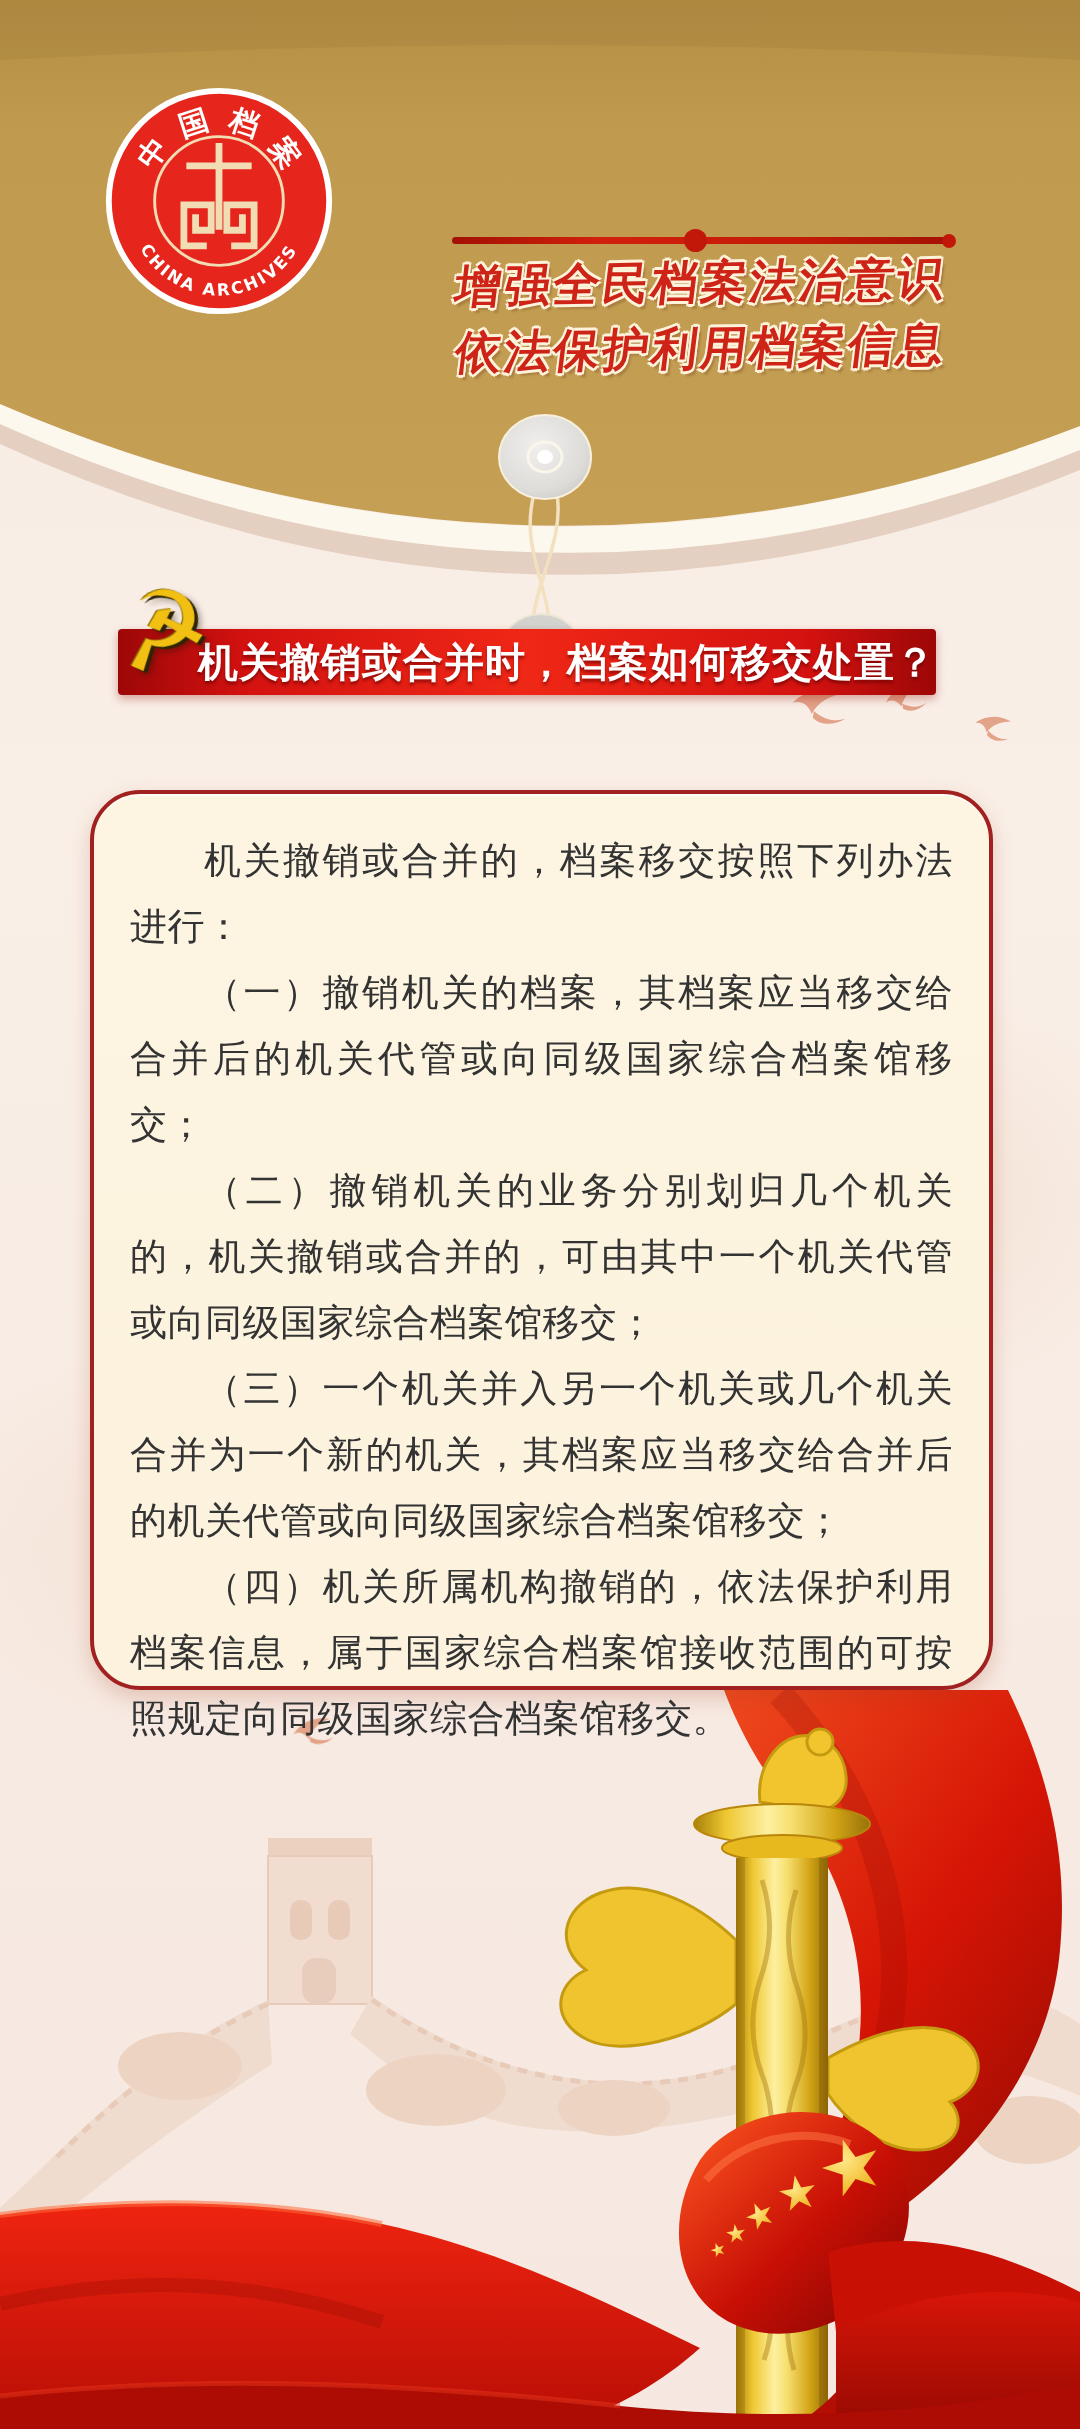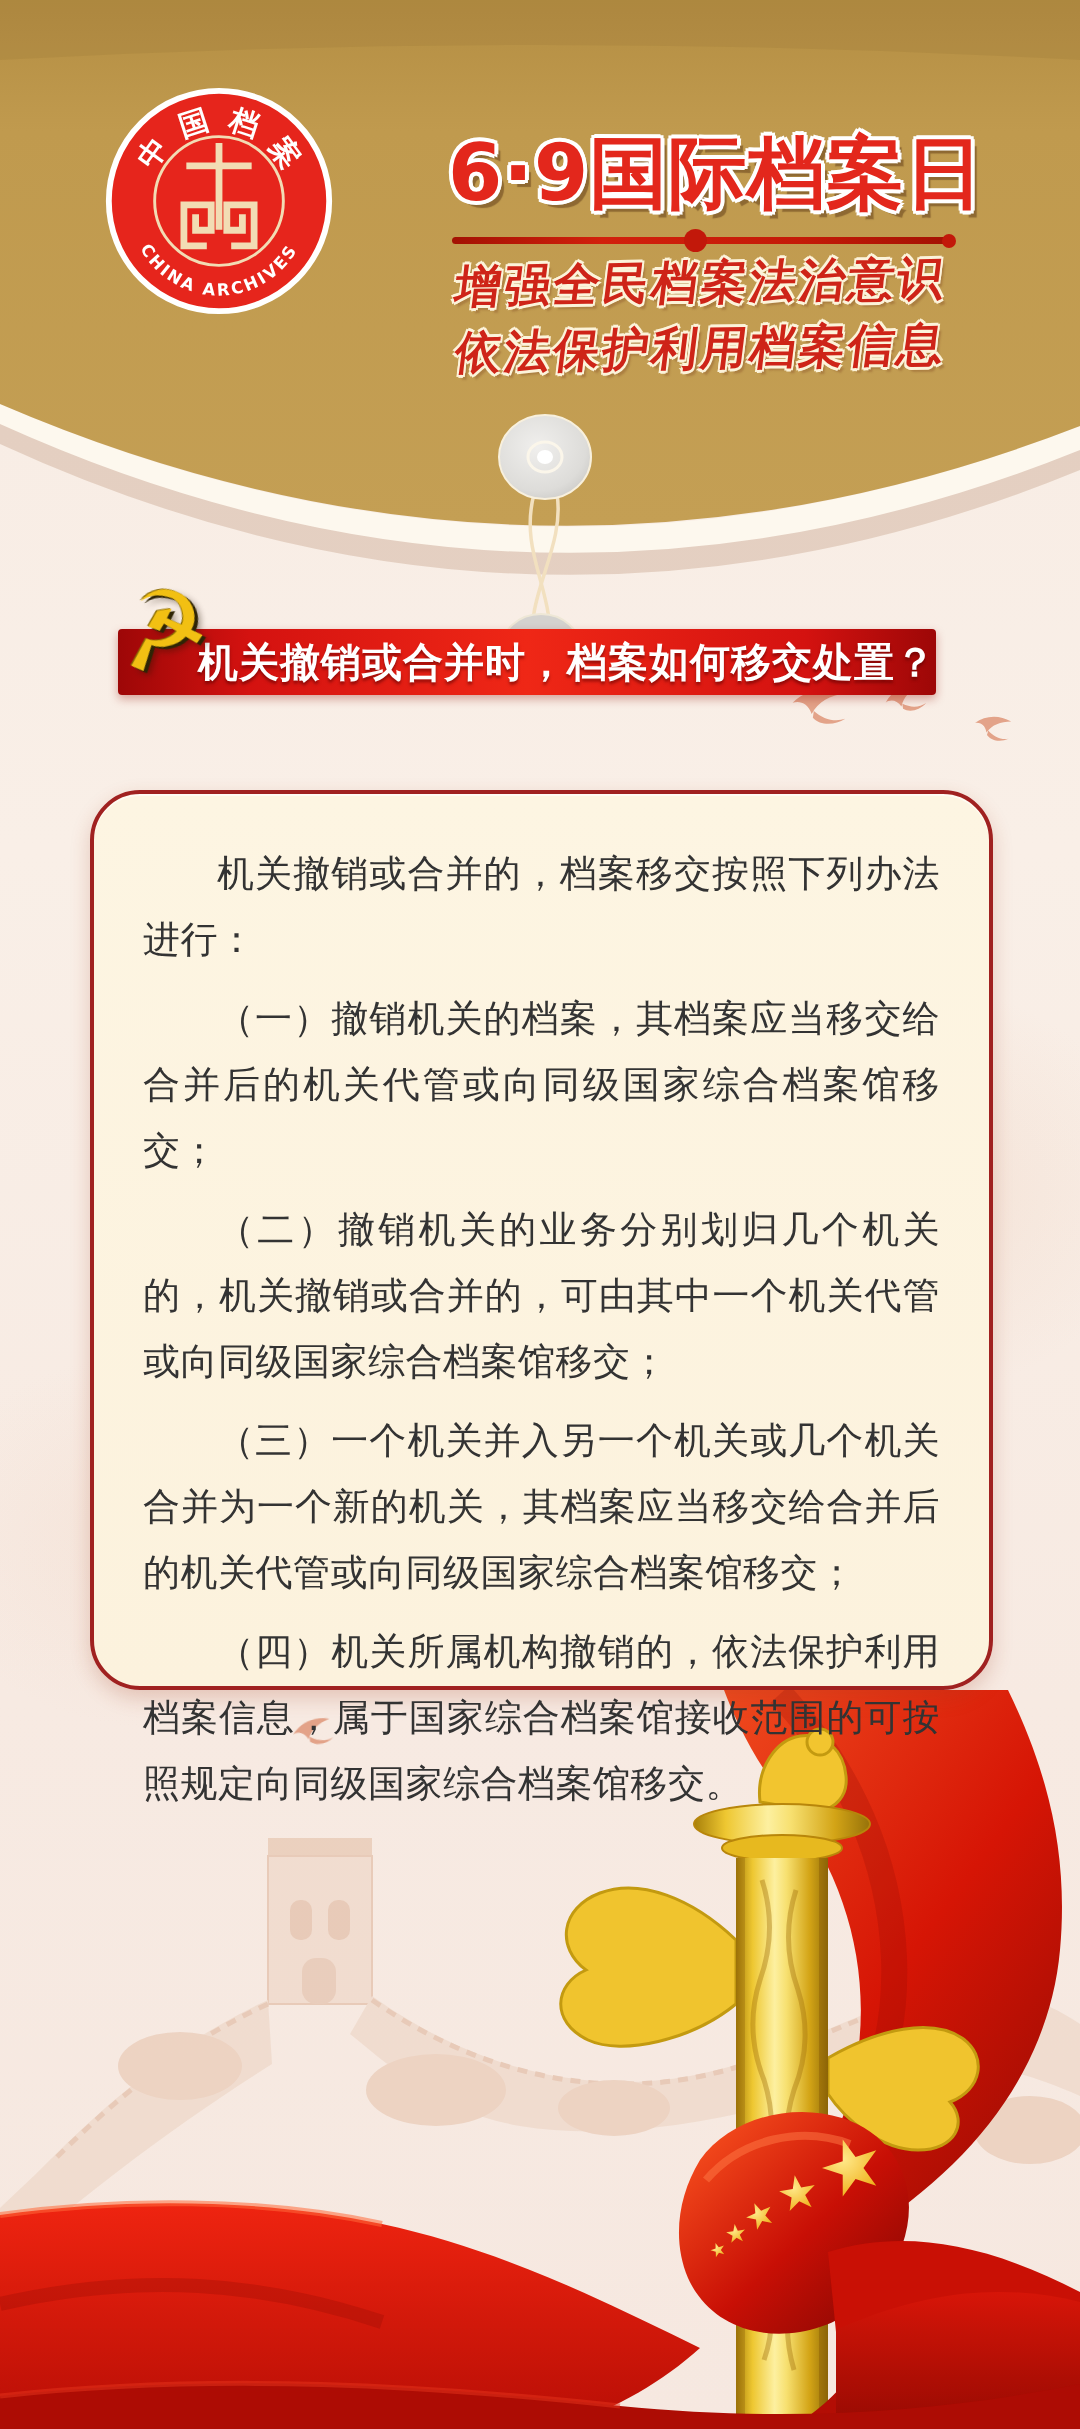--- a/index.html
+++ b/index.html
@@ -62,21 +62,21 @@
 
   
   .content-box{
     position:absolute;left:90px;top:790px;width:903px;height:900px;z-index:2;box-sizing:border-box;
     background:linear-gradient(180deg,#fdf5e2,#fcf2dd);
     border:4px solid #a02120;border-radius:50px;
     box-shadow:0 8px 20px rgba(160,60,30,.22), inset 0 2px 0 rgba(255,255,255,.6);
     padding:34px 36px 0 36px;
   }
   .content-box p{
-    margin:13px;text-indent:2em;font-size:37px;line-height:66px;color:#333;
+    margin:0;text-indent:2em;font-size:37px;line-height:66px;color:#333;
     font-weight:500;letter-spacing:.5px;text-align:justify;
   }
 
   
   .scene-svg{position:absolute;left:0;top:1690px;width:1080px;height:739px;z-index:1;}
 </style>
 </head>
 <body>
 
 <div class="poster">
@@ -123,21 +123,20 @@
         </g>
     </g>
     <defs>
         <path id="arcBottom" d="M 30,144 A 92,92 0 0 0 210,144"></path>
       </defs>
     <text fill="#ffffff" font-family="'DejaVu Sans','Liberation Sans',sans-serif" font-size="17" font-weight="700" letter-spacing="2.5">
       <textPath href="#arcBottom" startOffset="50%" text-anchor="middle">CHINA ARCHIVES</textPath>
     </text>
   </svg>
 
-  <div class="main-title">6·9国际档案日</div>
   <div class="divider">
     <span class="dot center"></span>
     <span class="dot end"></span>
   </div>
   <div class="slogan s1">增强全民档案法治意识</div>
   <div class="slogan s2">依法保护利用档案信息</div>
 
   <svg class="string-svg" viewBox="0 380 1080 300">
     <defs>
       <radialGradient id="gDisc" cx=".42" cy=".38" r=".75">

